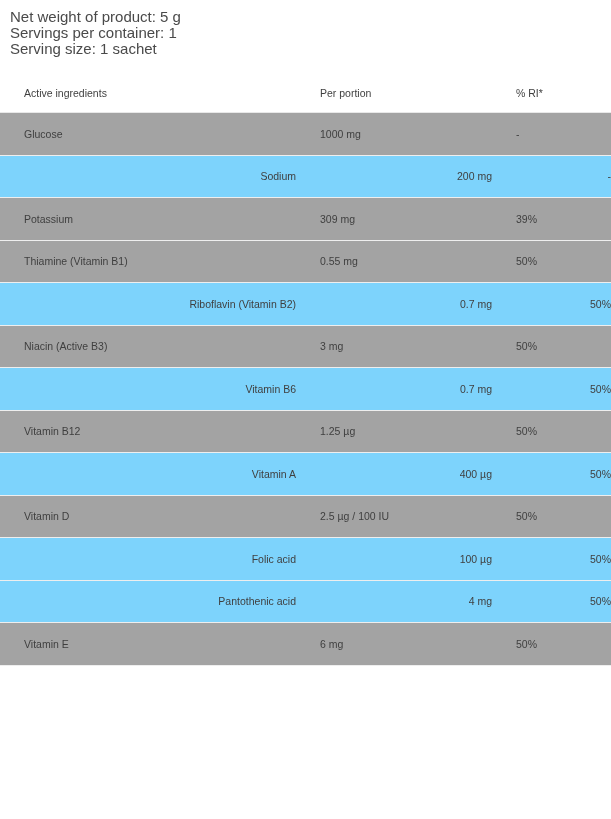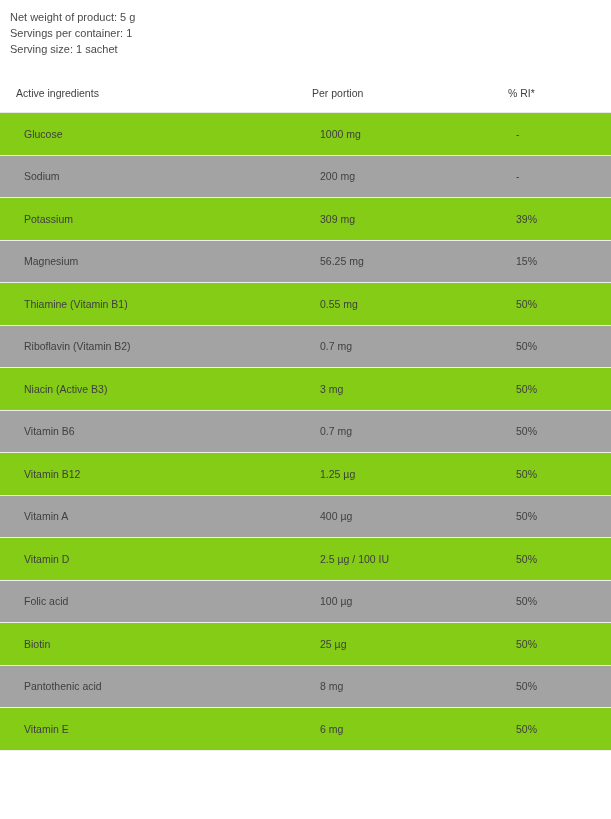--- a/index.html
+++ b/index.html
@@ -13,21 +13,21 @@
     font-family: "Liberation Sans", sans-serif;
     color: #3c3c3c;
     overflow: hidden;
   }
   .page {
     width: 611px;
     box-sizing: border-box;
     padding: 0;
   }
   .meta-line {
-    font-size: 11px;
+    font-size: 15px;
     line-height: 16px;
     color: #4a4a4a;
     padding-left: 4px;
   }
   .meta-wrap {
     padding-left: 6px;
     padding-top: 9px;
   }
   table.nutrition {
     width: 100%;
@@ -39,35 +39,36 @@
   table.nutrition td {
     text-align: left;
     font-weight: normal;
     font-size: 10.5px;
     color: #3f3f3f;
     padding: 0;
     vertical-align: middle;
   }
   table.nutrition thead th {
     height: 38px;
-    padding-left: 16px;
+    padding-left: 24px;
     border-bottom: 1px solid #e8e8e8;
     color: #3f3f3f;
     font-size: 10.5px;
   }
   table.nutrition tbody td {
     height: 41.5px;
     padding-left: 24px;
     border-bottom: 1px solid #eeeeee;
   }
   table.nutrition tbody tr.alt td {
-    background: #84cc16;
+    background: #a3a3a3;
   }
   table.nutrition tbody tr.plain td {
-    background: #a3a3a3;
+    background: #7dd3fc;
+    text-align: right;
   }
   col.c-name { width: 296px; }
   col.c-portion { width: 196px; }
   col.c-ri { width: 119px; }
   
   th.h-name { padding-left: 24px; }
   th.h-portion { padding-left: 24px; }
   th.h-ri { padding-left: 18px; }
   td.d-name { padding-left: 24px; }
   td.d-portion { padding-left: 24px; }
@@ -106,25 +107,20 @@
         <tr class="plain">
           <td class="d-name">Sodium</td>
           <td class="d-portion">200 mg</td>
           <td class="d-ri">-</td>
         </tr>
         <tr class="alt">
           <td class="d-name">Potassium</td>
           <td class="d-portion">309 mg</td>
           <td class="d-ri">39%</td>
         </tr>
-        <tr class="plain">
-          <td class="d-name">Magnesium</td>
-          <td class="d-portion">56.25 mg</td>
-          <td class="d-ri">15%</td>
-        </tr>
         <tr class="alt">
           <td class="d-name">Thiamine (Vitamin B1)</td>
           <td class="d-portion">0.55 mg</td>
           <td class="d-ri">50%</td>
         </tr>
         <tr class="plain">
           <td class="d-name">Riboflavin (Vitamin B2)</td>
           <td class="d-portion">0.7 mg</td>
           <td class="d-ri">50%</td>
         </tr>
@@ -151,28 +147,23 @@
         <tr class="alt">
           <td class="d-name">Vitamin D</td>
           <td class="d-portion">2.5 µg / 100 IU</td>
           <td class="d-ri">50%</td>
         </tr>
         <tr class="plain">
           <td class="d-name">Folic acid</td>
           <td class="d-portion">100 µg</td>
           <td class="d-ri">50%</td>
         </tr>
-        <tr class="alt">
-          <td class="d-name">Biotin</td>
-          <td class="d-portion">25 µg</td>
-          <td class="d-ri">50%</td>
-        </tr>
         <tr class="plain">
           <td class="d-name">Pantothenic acid</td>
-          <td class="d-portion">8 mg</td>
+          <td class="d-portion">4 mg</td>
           <td class="d-ri">50%</td>
         </tr>
         <tr class="alt">
           <td class="d-name">Vitamin E</td>
           <td class="d-portion">6 mg</td>
           <td class="d-ri">50%</td>
         </tr>
       </tbody>
   </table>
 

